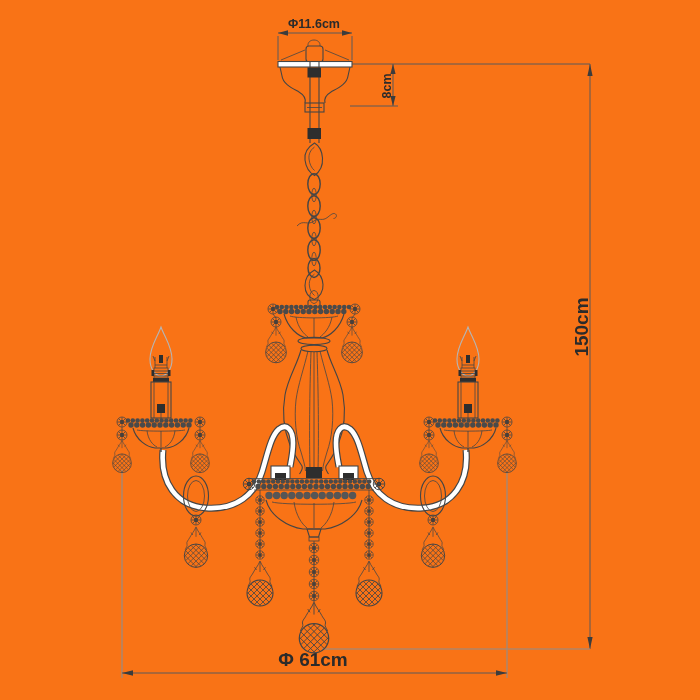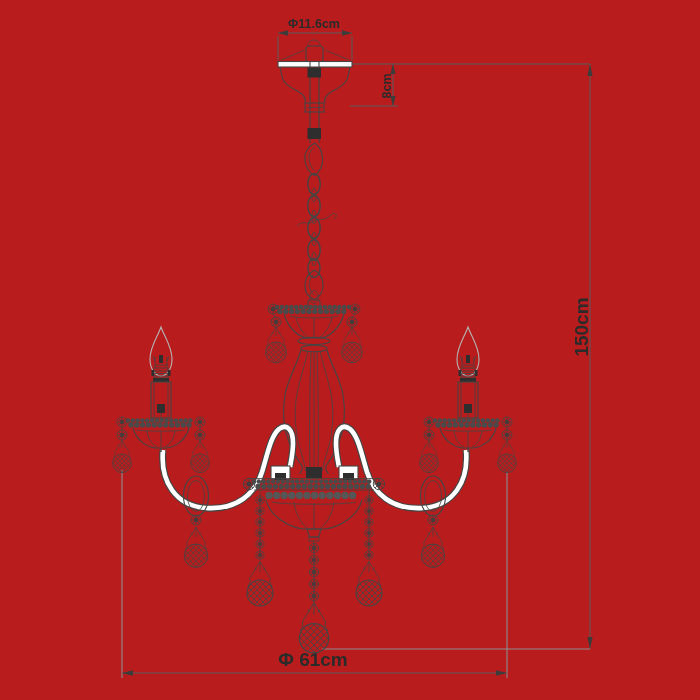--- a/index.html
+++ b/index.html
@@ -1,16 +1,16 @@
 <!DOCTYPE html>
 <html><head>
 <meta charset="utf-8">
 <style>
   html,body{margin:0;padding:0;background:#ffffff;}
-  .stage{position:relative;width:700px;height:700px;background:#b91c1c;overflow:hidden;
+  .stage{position:relative;width:700px;height:700px;background:#f97316;overflow:hidden;
          font-family:"Liberation Sans", sans-serif;}
   svg{display:block}
   .ln   {fill:none;stroke:#454545;stroke-width:1.1;}
   .lnt  {fill:none;stroke:#454545;stroke-width:0.8;}
   .lnb  {fill:none;stroke:#454545;stroke-width:1.4;}
   .dkf  {fill:#2e2e2e;stroke:none;}
   .wht  {fill:#ffffff;stroke:#454545;stroke-width:1.1;}
   .tube {fill:none;stroke:#454545;stroke-width:7;}
   .tubi {fill:none;stroke:#ffffff;stroke-width:4.6;}
   .dim  {fill:none;stroke:#5a5a5a;stroke-width:1;}

